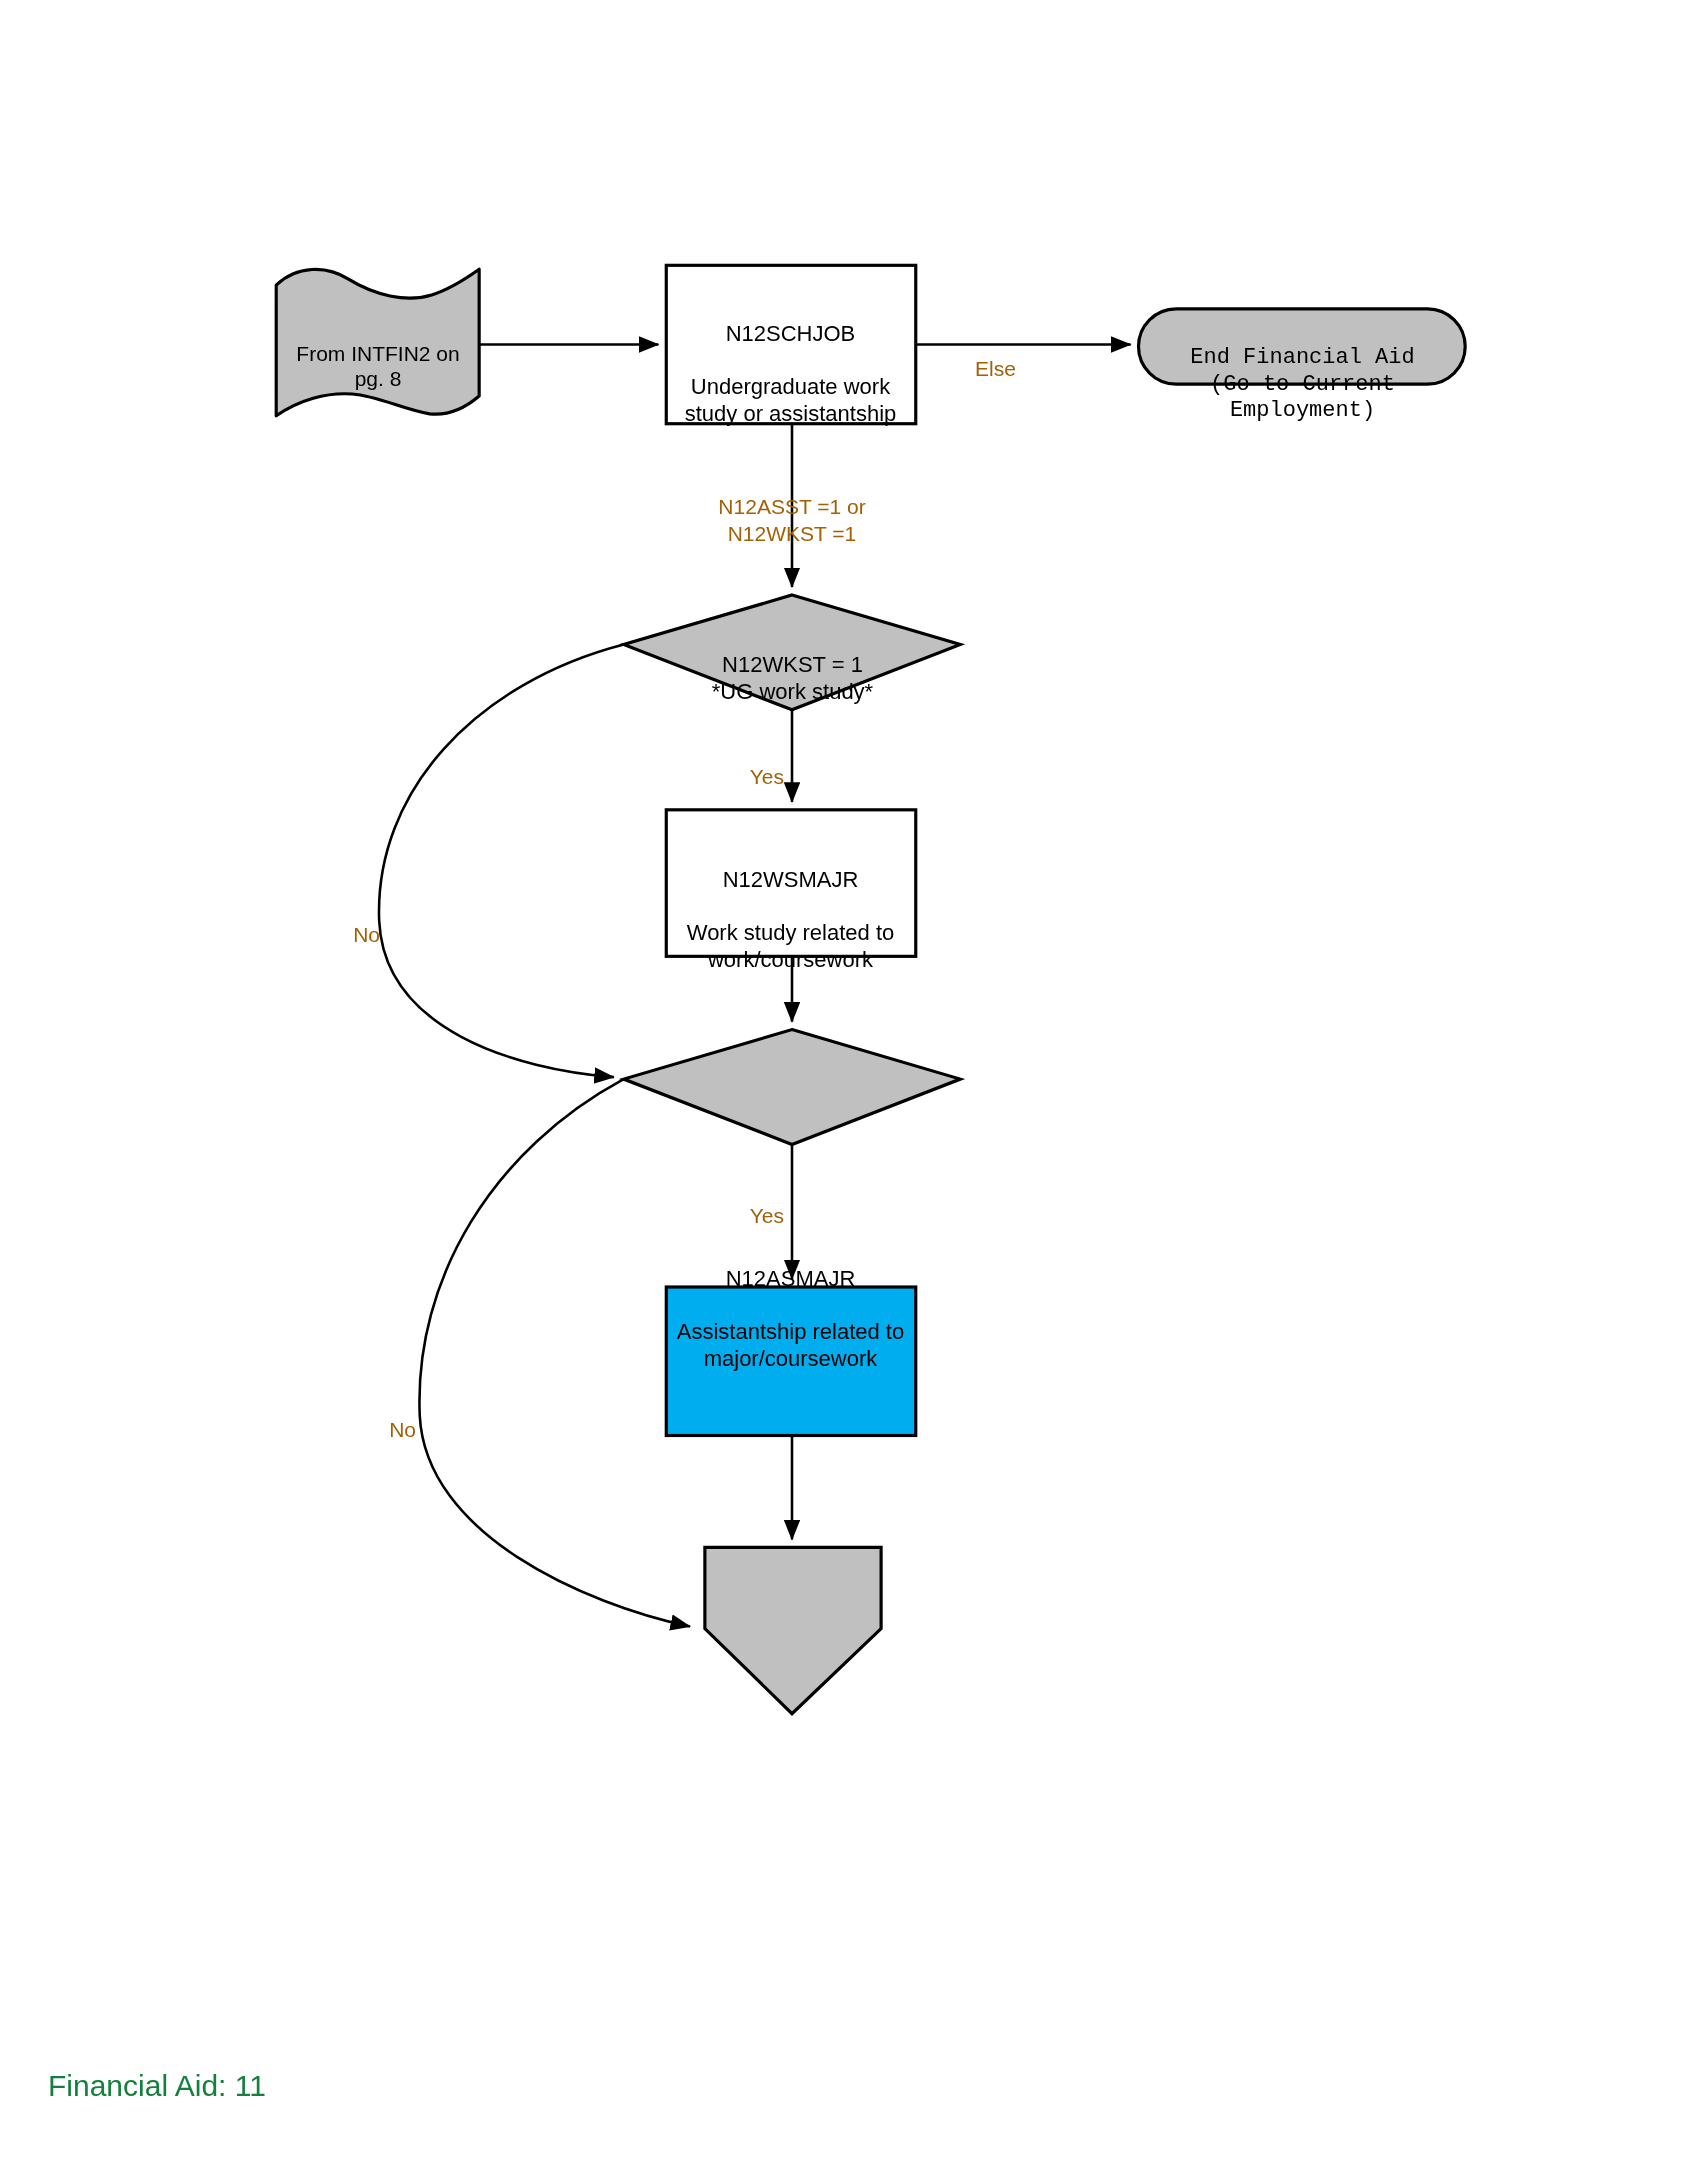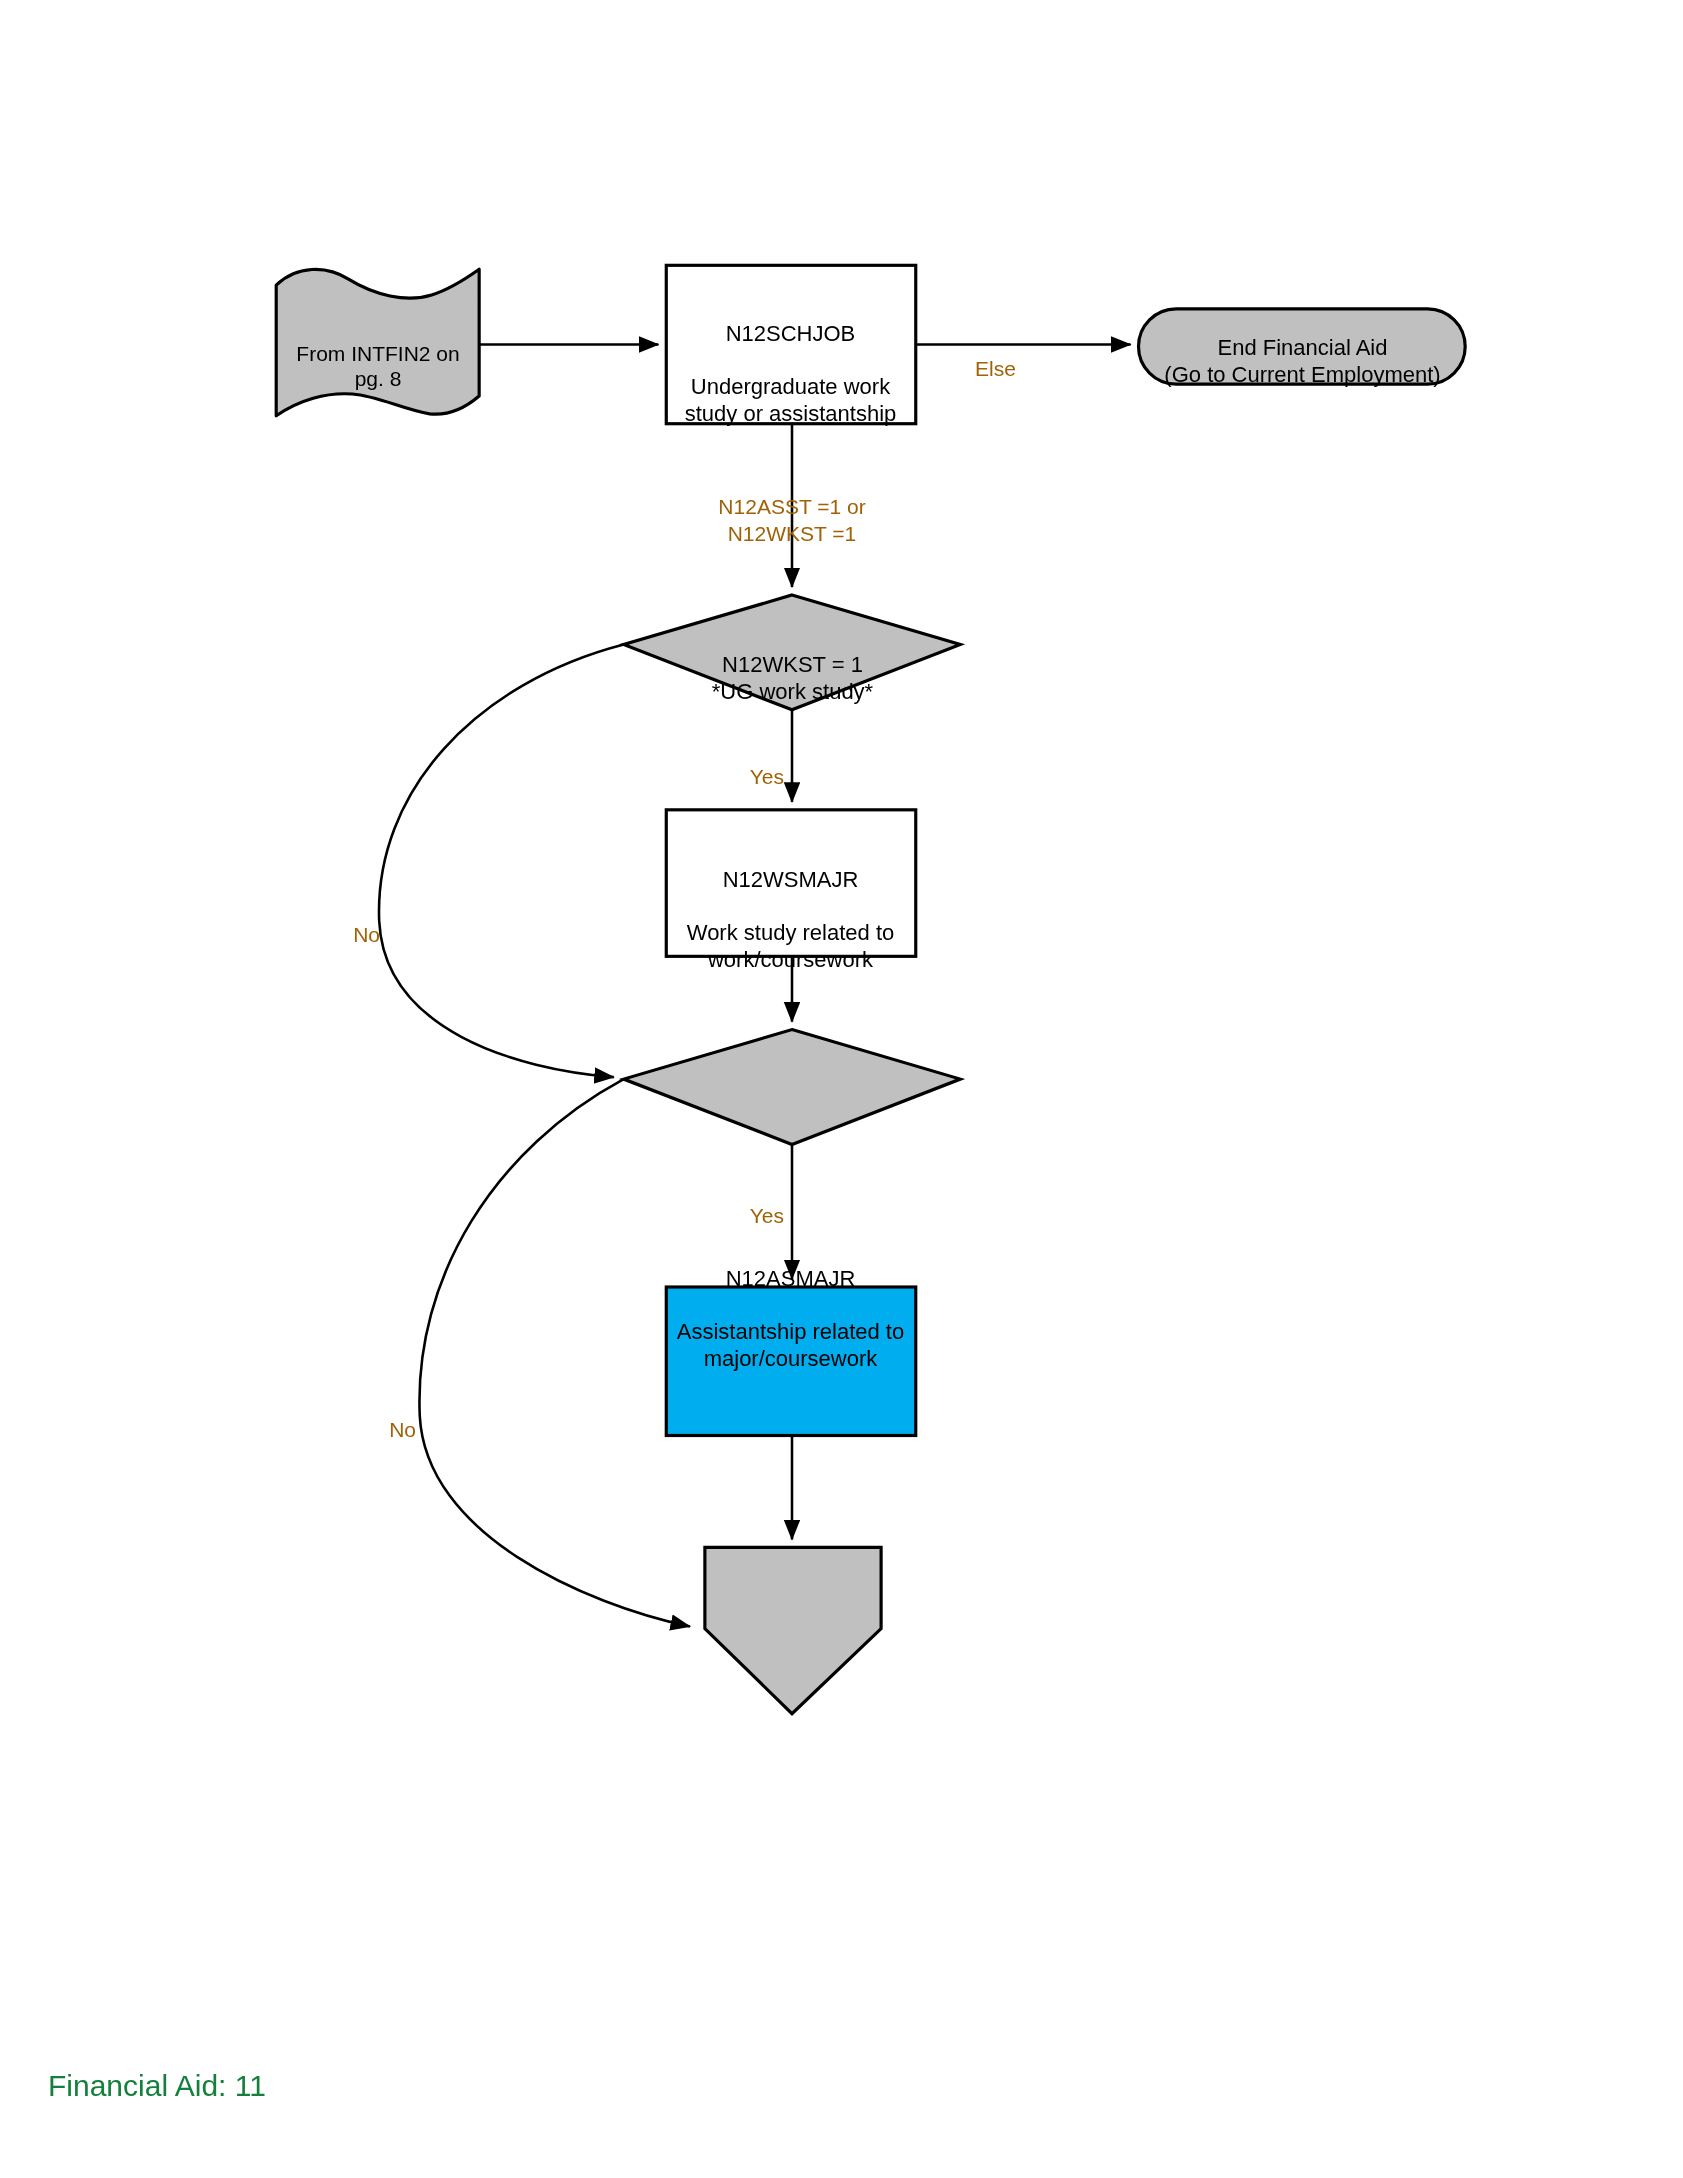--- a/index.html
+++ b/index.html
@@ -119,21 +119,21 @@
     <span class="node-body">From INTFIN2 on
 pg. 8</span>
   </div>
 
   <div class="node-label shape-text-19" style="left:666px; top:294px; width:249px;">
     <span class="node-title">N12SCHJOB</span>
     <span class="node-body">Undergraduate work
 study or assistantship</span>
   </div>
 
-  <div class="node-label shape-text-19" style="left:1139px; top:308px; width:327px;">
+  <div class="node-label shape-text-19" style="left:1139px; top:318px; width:327px;font-family:Liberation Mono, monospace;">
     <span class="node-body">End Financial Aid
 (Go to Current Employment)</span>
   </div>
 
   <div class="node-label shape-text-19" style="left:644px; top:625px; width:297px;">
     <span class="node-body">N12WKST = 1
 *UG work study*</span>
   </div>
 
   <div class="node-label shape-text-19" style="left:666px; top:840px; width:249px;">

